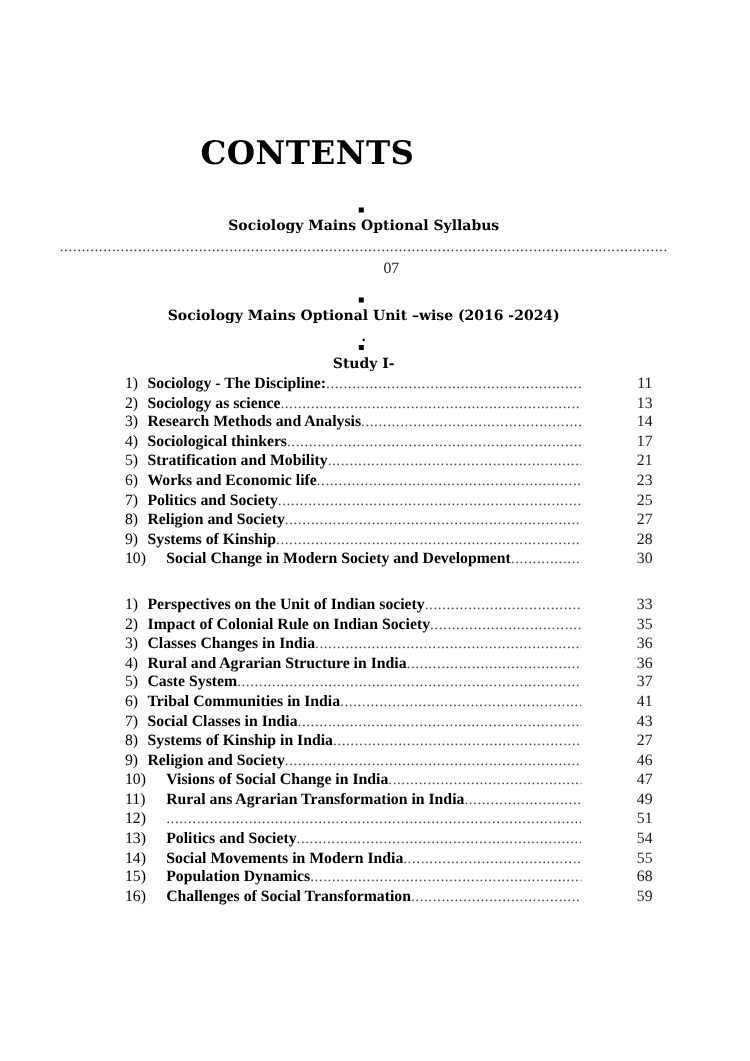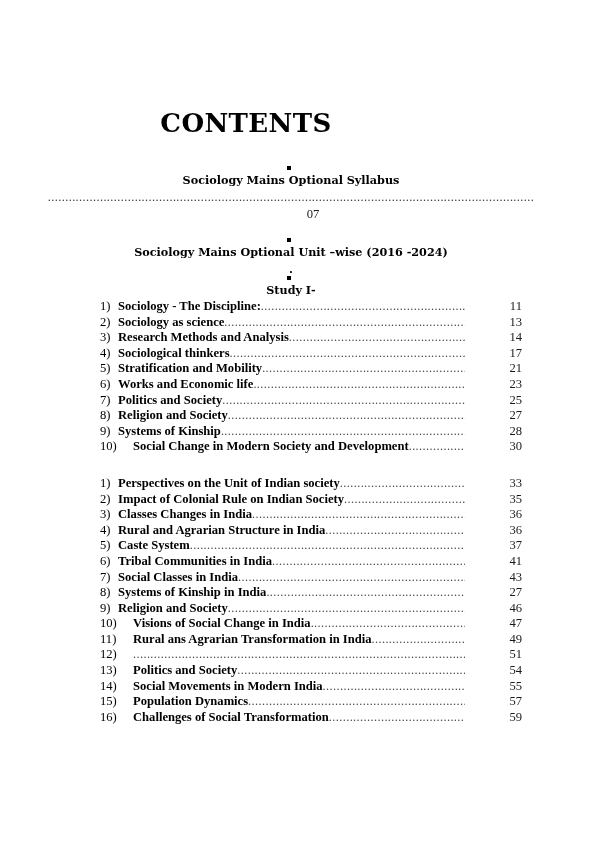--- a/index.html
+++ b/index.html
@@ -292,21 +292,21 @@
         <div class="item-row wide">
           <span class="item-num">14)</span>
           <span class="item-text">Social Movements in Modern India</span>
           <span class="leader">............................................................................................................................................</span>
           <span class="pageno">55</span>
         </div>
         <div class="item-row wide">
           <span class="item-num">15)</span>
           <span class="item-text">Population Dynamics</span>
           <span class="leader">............................................................................................................................................</span>
-          <span class="pageno">57</span>
+          <span class="pageno">68</span>
         </div>
         <div class="item-row wide">
           <span class="item-num">16)</span>
           <span class="item-text">Challenges of Social Transformation</span>
           <span class="leader">............................................................................................................................................</span>
           <span class="pageno">59</span>
         </div>
       </div>
 
     <div class="gap-lg"></div>

